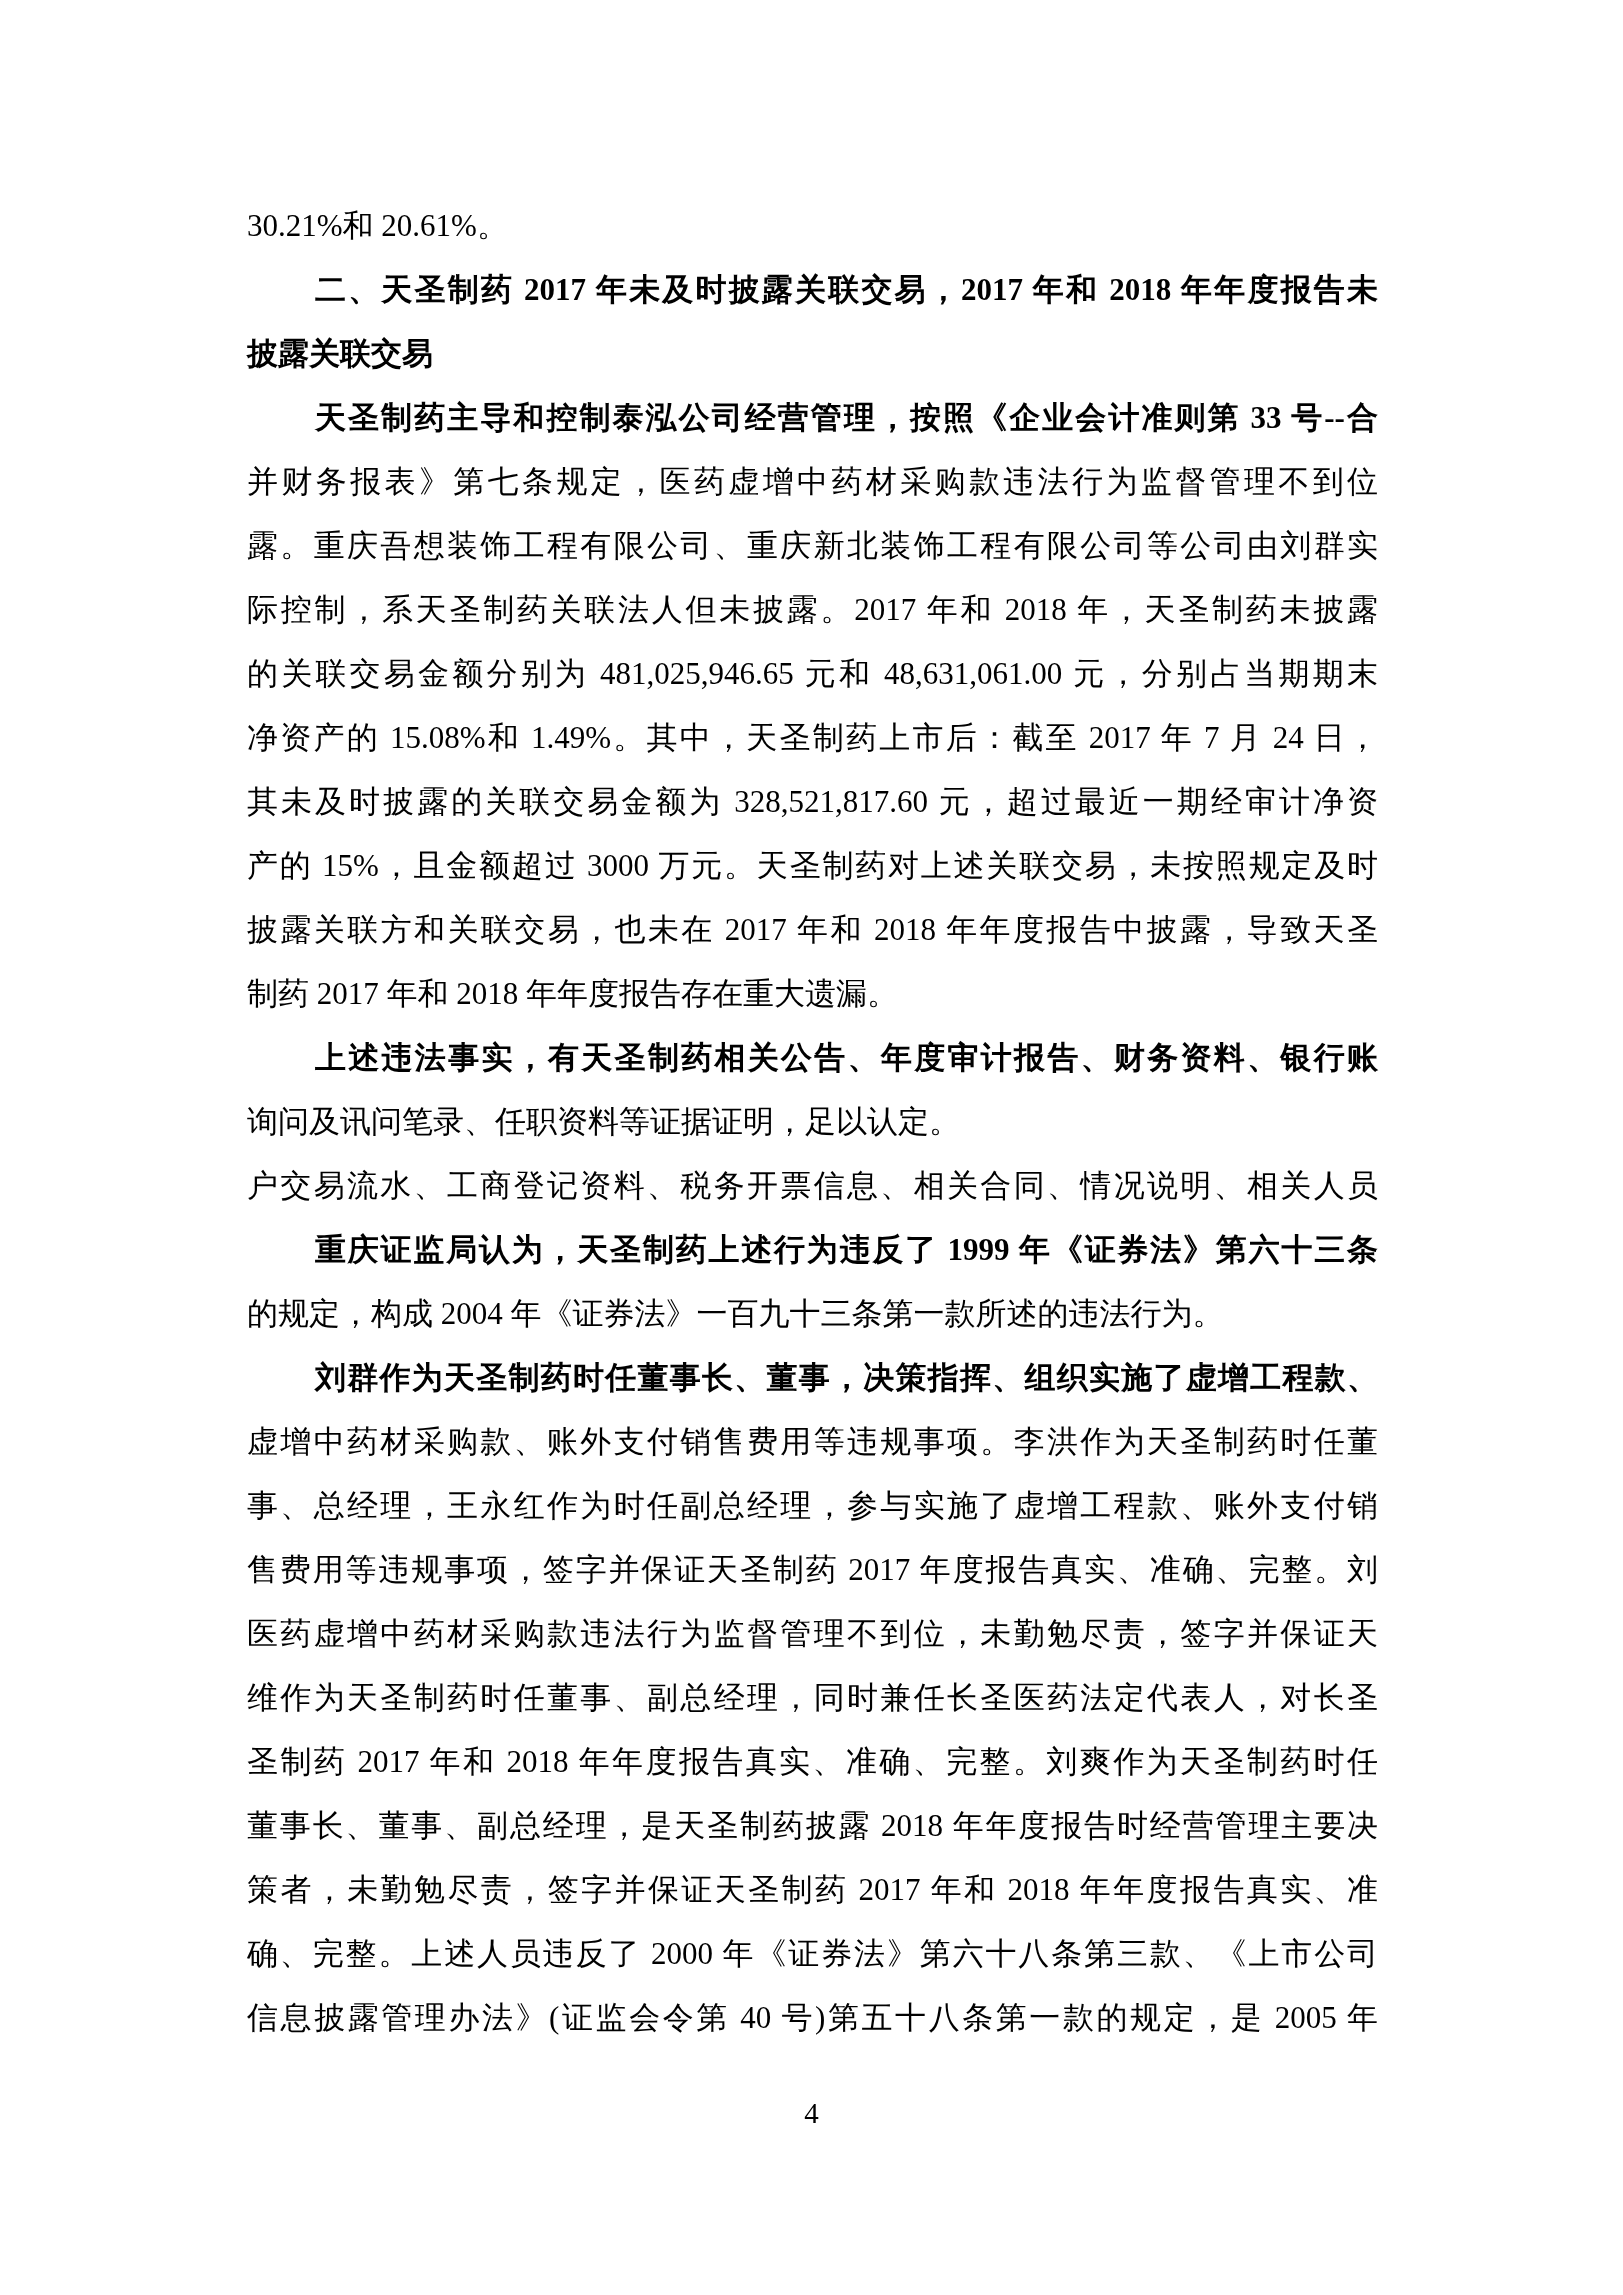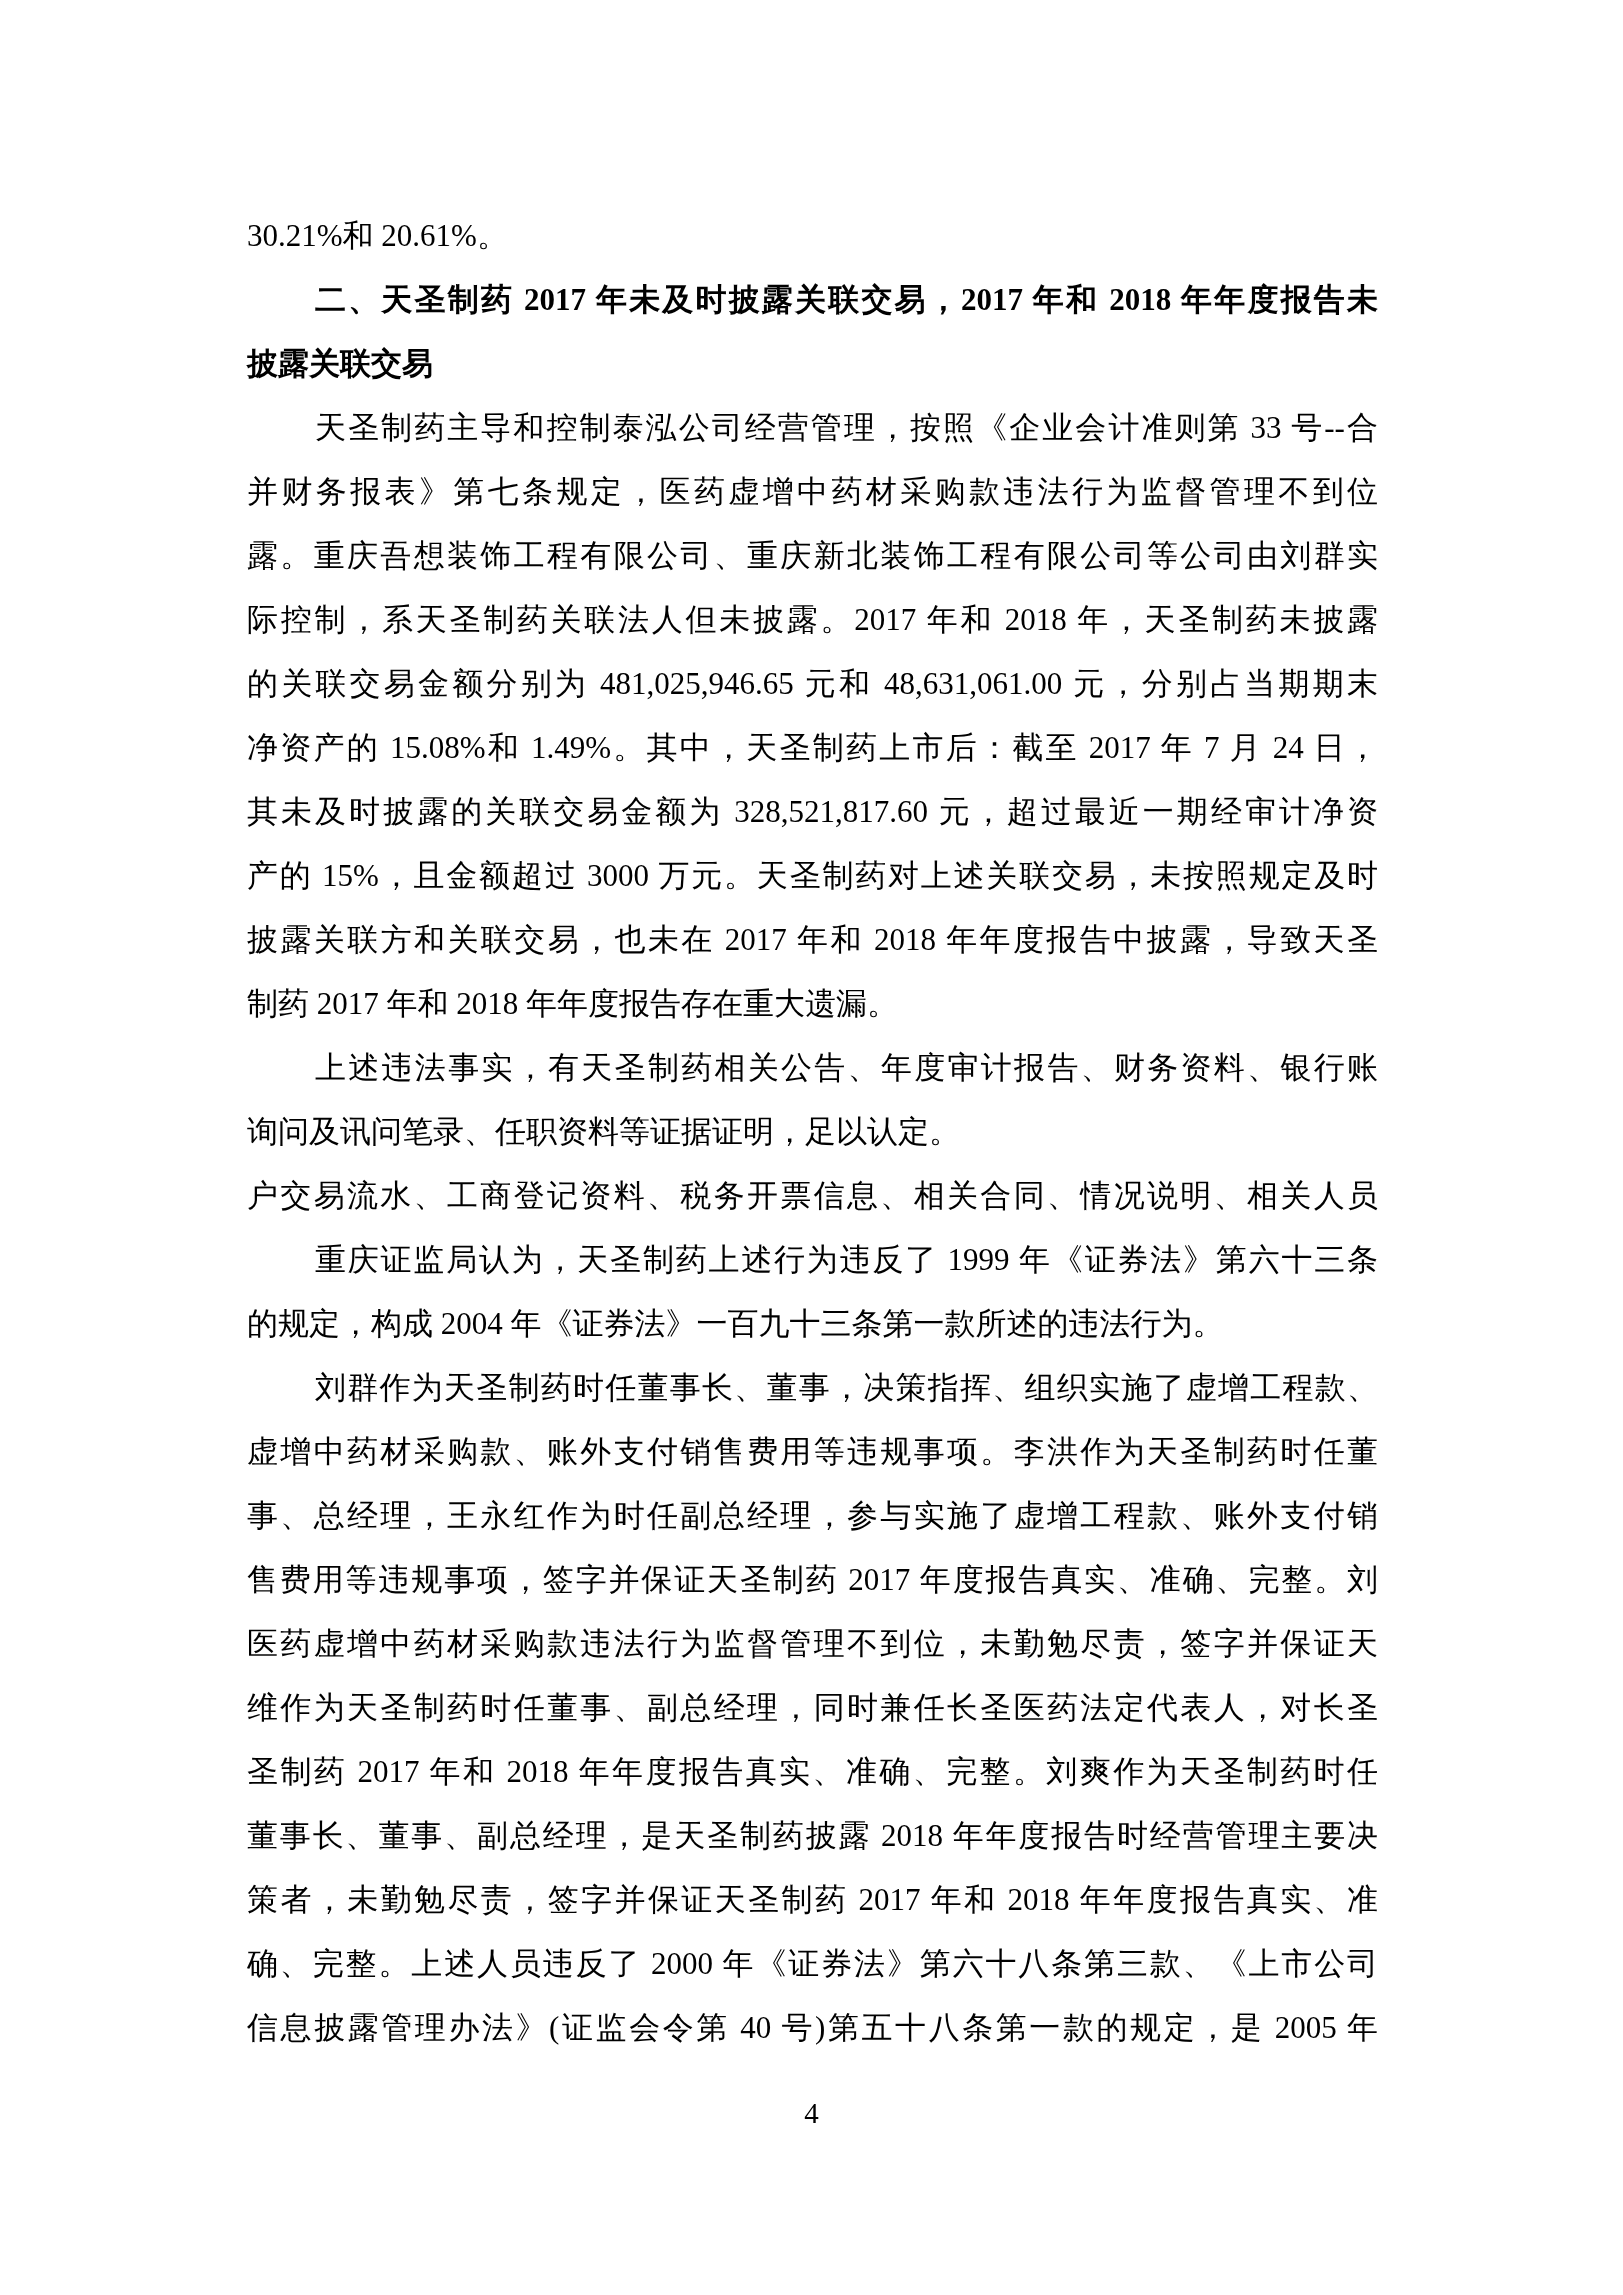--- a/index.html
+++ b/index.html
@@ -12,37 +12,38 @@
     width: 1623px;
     height: 2295px;
     background: #ffffff;
     color: #000000;
     font-family: "Liberation Serif", "DejaVu Serif", serif;
     overflow: hidden;
   }
   .text-block {
     position: absolute;
     left: 247px;
-    top: 204px;
+    top: 194px;
     width: 1131px;
     font-size: 31px;
     color: #000000;
   }
   .line {
     height: 64px;
     line-height: 64px;
     white-space: nowrap;
   }
   .line.justify {
     white-space: normal;
     text-align: justify;
     text-align-last: justify;
   }
   .line.indent {
     text-indent: 68px;
+    font-weight: bold;
   }
   .line.bold {
     font-weight: 700;
   }
   .page-number {
     position: absolute;
     left: 0;
     top: 2098px;
     width: 1623px;
     text-align: center;

